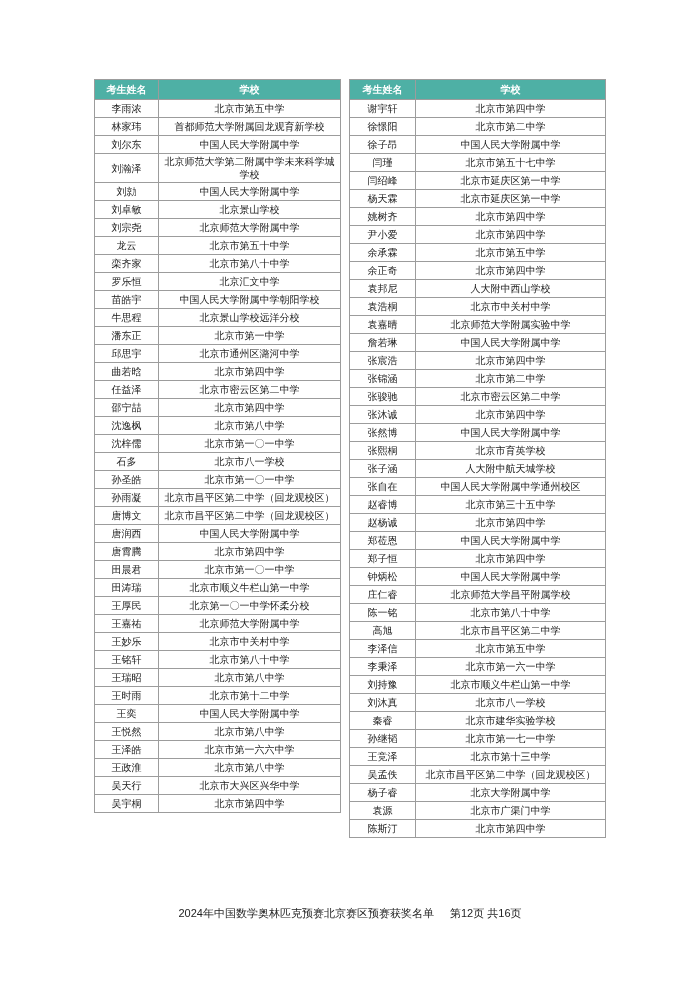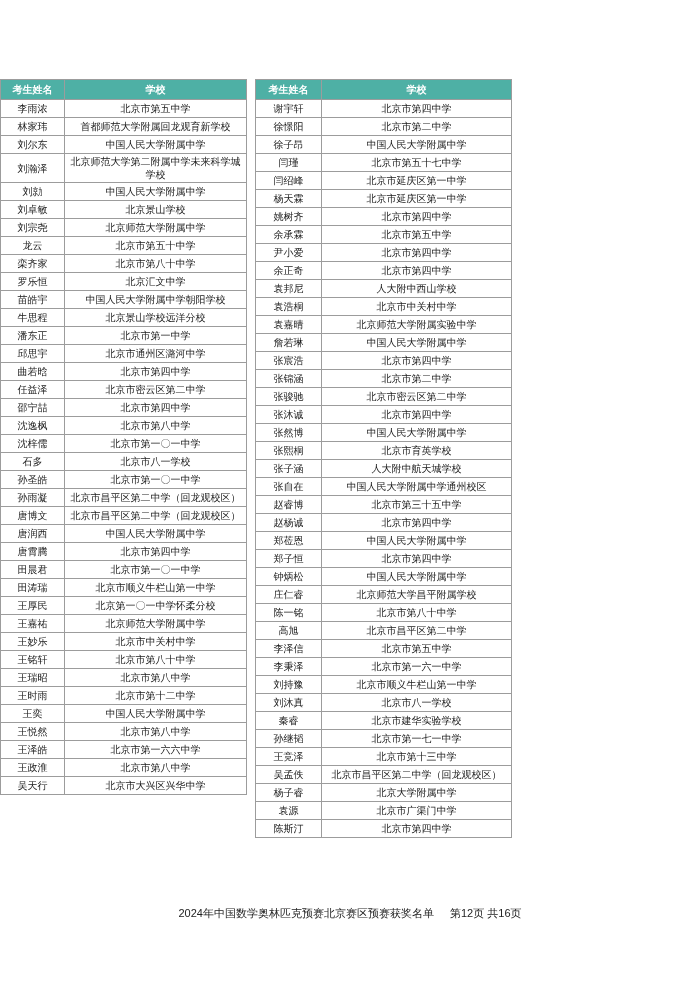--- a/index.html
+++ b/index.html
@@ -9,20 +9,21 @@
     font-family: "Liberation Sans", "DejaVu Sans", sans-serif;
   }
   .page {
     width: 700px; height: 990px;
     position: relative;
     background: #ffffff;
     padding-top: 79px;
   }
   .tables {
     display: flex;
+    justify-content: center;
     align-items: flex-start;
     gap: 8px;
   }
   table.roster {
     border-collapse: collapse;
     table-layout: fixed;
   }
   table.roster th, table.roster td {
     border: 1px solid var(--border, #9c9c9c);
     font-size: 10px;
@@ -218,20 +219,24 @@
             <td>北京市第一六六中学</td>
           </tr>
           <tr>
             <td>王政淮</td>
             <td>北京市第八中学</td>
           </tr>
           <tr>
             <td>吴天行</td>
             <td>北京市大兴区兴华中学</td>
           </tr>
+          <tr>
+            <td>吴宇桐</td>
+            <td>北京市第四中学</td>
+          </tr>
         </tbody>
     </table>
 
     <table class="roster t-right">
       <colgroup>
         <col class="col-name">
         <col class="col-school">
       </colgroup>
       <thead>
         <tr>
@@ -262,26 +267,26 @@
           </tr>
           <tr>
             <td>杨天霖</td>
             <td>北京市延庆区第一中学</td>
           </tr>
           <tr>
             <td>姚树齐</td>
             <td>北京市第四中学</td>
           </tr>
           <tr>
+            <td>尹小爱</td>
+            <td>北京市第四中学</td>
+          </tr>
+          <tr>
             <td>余承霖</td>
             <td>北京市第五中学</td>
-          </tr>
-          <tr>
-            <td>尹小爱</td>
-            <td>北京市第四中学</td>
           </tr>
           <tr>
             <td>余正奇</td>
             <td>北京市第四中学</td>
           </tr>
           <tr>
             <td>袁邦尼</td>
             <td>人大附中西山学校</td>
           </tr>
           <tr>

